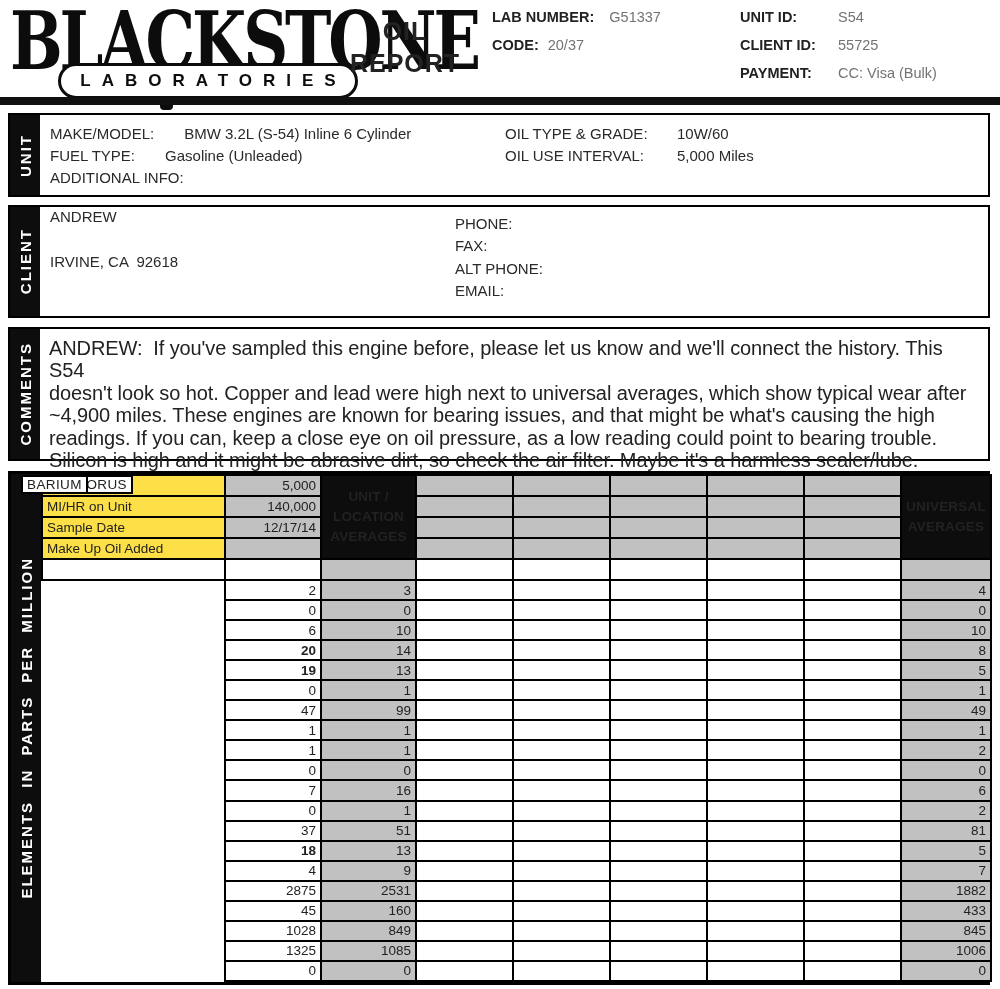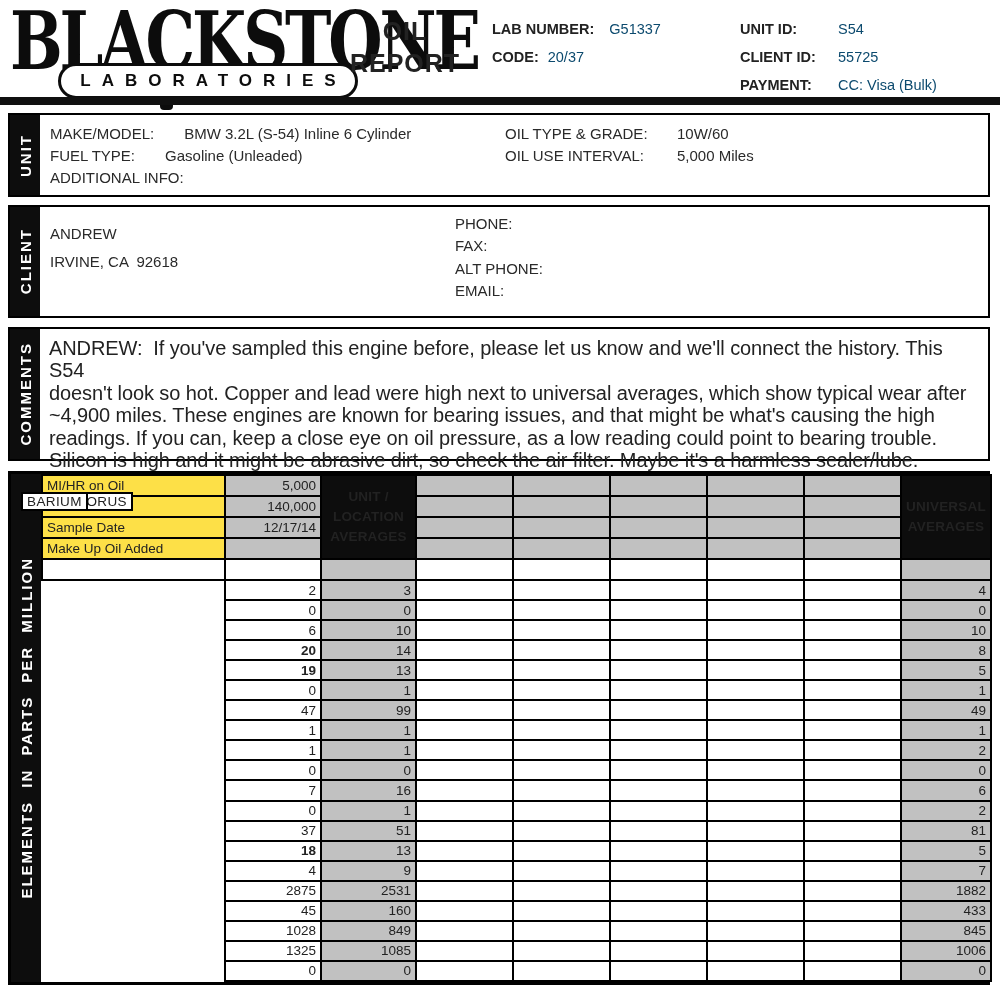--- a/index.html
+++ b/index.html
@@ -20,45 +20,45 @@
     position: absolute; left: 50px; top: 61px; width: 300px; height: 36px;
     background: #fff; border: 3px solid #0c0c0c; border-radius: 19px;
     display: flex; align-items: center; justify-content: center;
     font-weight: bold; font-size: 17px; letter-spacing: 11px; text-indent: 11px; color: #0c0c0c;
   }
   .report-title { position: absolute; left: 330px; top: 15px; width: 150px; text-align: center;
     font-weight: bold; font-size: 25px; line-height: 32px; letter-spacing: 1px; color: #222; }
 
   .info-left  { position: absolute; left: 492px; top: 9px; }
   .info-right { position: absolute; left: 740px; top: 9px; }
-  .info-row { height: 28px; display: flex; align-items: flex-end; font-size: 14.5px; white-space: nowrap; }
+  .info-row { height: 28px; display: flex; align-items: flex-start; font-size: 14.5px; white-space: nowrap; }
   .info-label { font-weight: bold; margin-right: 15px; color: #222; }
   .info-right .info-label { width: 90px; margin-right: 8px; }
-  .info-value { color: #0c4a6e; }
+  .info-value { color: #737373; }
 
   .top-rule { position: absolute; left: 0; top: 97px; width: 1000px; height: 8px; background: #101010; }
 
   
   .section-box { position: absolute; left: 8px; width: 982px; border: 2.5px solid #000; background: #fff; display: flex; }
   #unit-box { top: 113px; height: 84px; }
   #client-box { top: 205px; height: 113px; }
   #comments-box { top: 327px; height: 134px; }
   .side-bar { flex: 0 0 30px; width: 30px; background: #0d0d0d; color: #fff;
     display: flex; align-items: center; justify-content: center; }
   .side-bar span { writing-mode: vertical-rl; transform: rotate(180deg);
     font-weight: bold; font-size: 15px; letter-spacing: 2px; white-space: nowrap; }
   .section-content { position: relative; flex: 1; font-size: 15px; color: #2a2a2a; }
 
   .u-left { position: absolute; left: 10px; top: 7px; }
   .u-row { height: 22px; display: flex; align-items: center; white-space: nowrap; }
   .u-row .lab { margin-right: 30px; }
   .u-right { position: absolute; left: 465px; top: 7px; }
   .u-right .lab { display: inline-block; width: 172px; margin-right: 0; }
 
-  .c-name { position: absolute; left: 10px; top: 18px; white-space: pre; }
+  .c-name { position: absolute; left: 10px; top: 1px; white-space: pre; }
   .c-addr { position: absolute; left: 10px; top: 46px; white-space: pre; }
   .c-contact { position: absolute; left: 415px; top: 5px; }
   .c-contact .u-row { height: 22.5px; }
 
   .comments-text { padding: 8px 10px 0 9px; font-size: 20px; line-height: 22.4px;
     letter-spacing: -0.1px; white-space: pre-wrap; color: #222; }
 
   
   #table-box { position: absolute; left: 8px; top: 471px; width: 982px; height: 514px;
     border: 3px solid #000; background: #fff; display: flex; }

